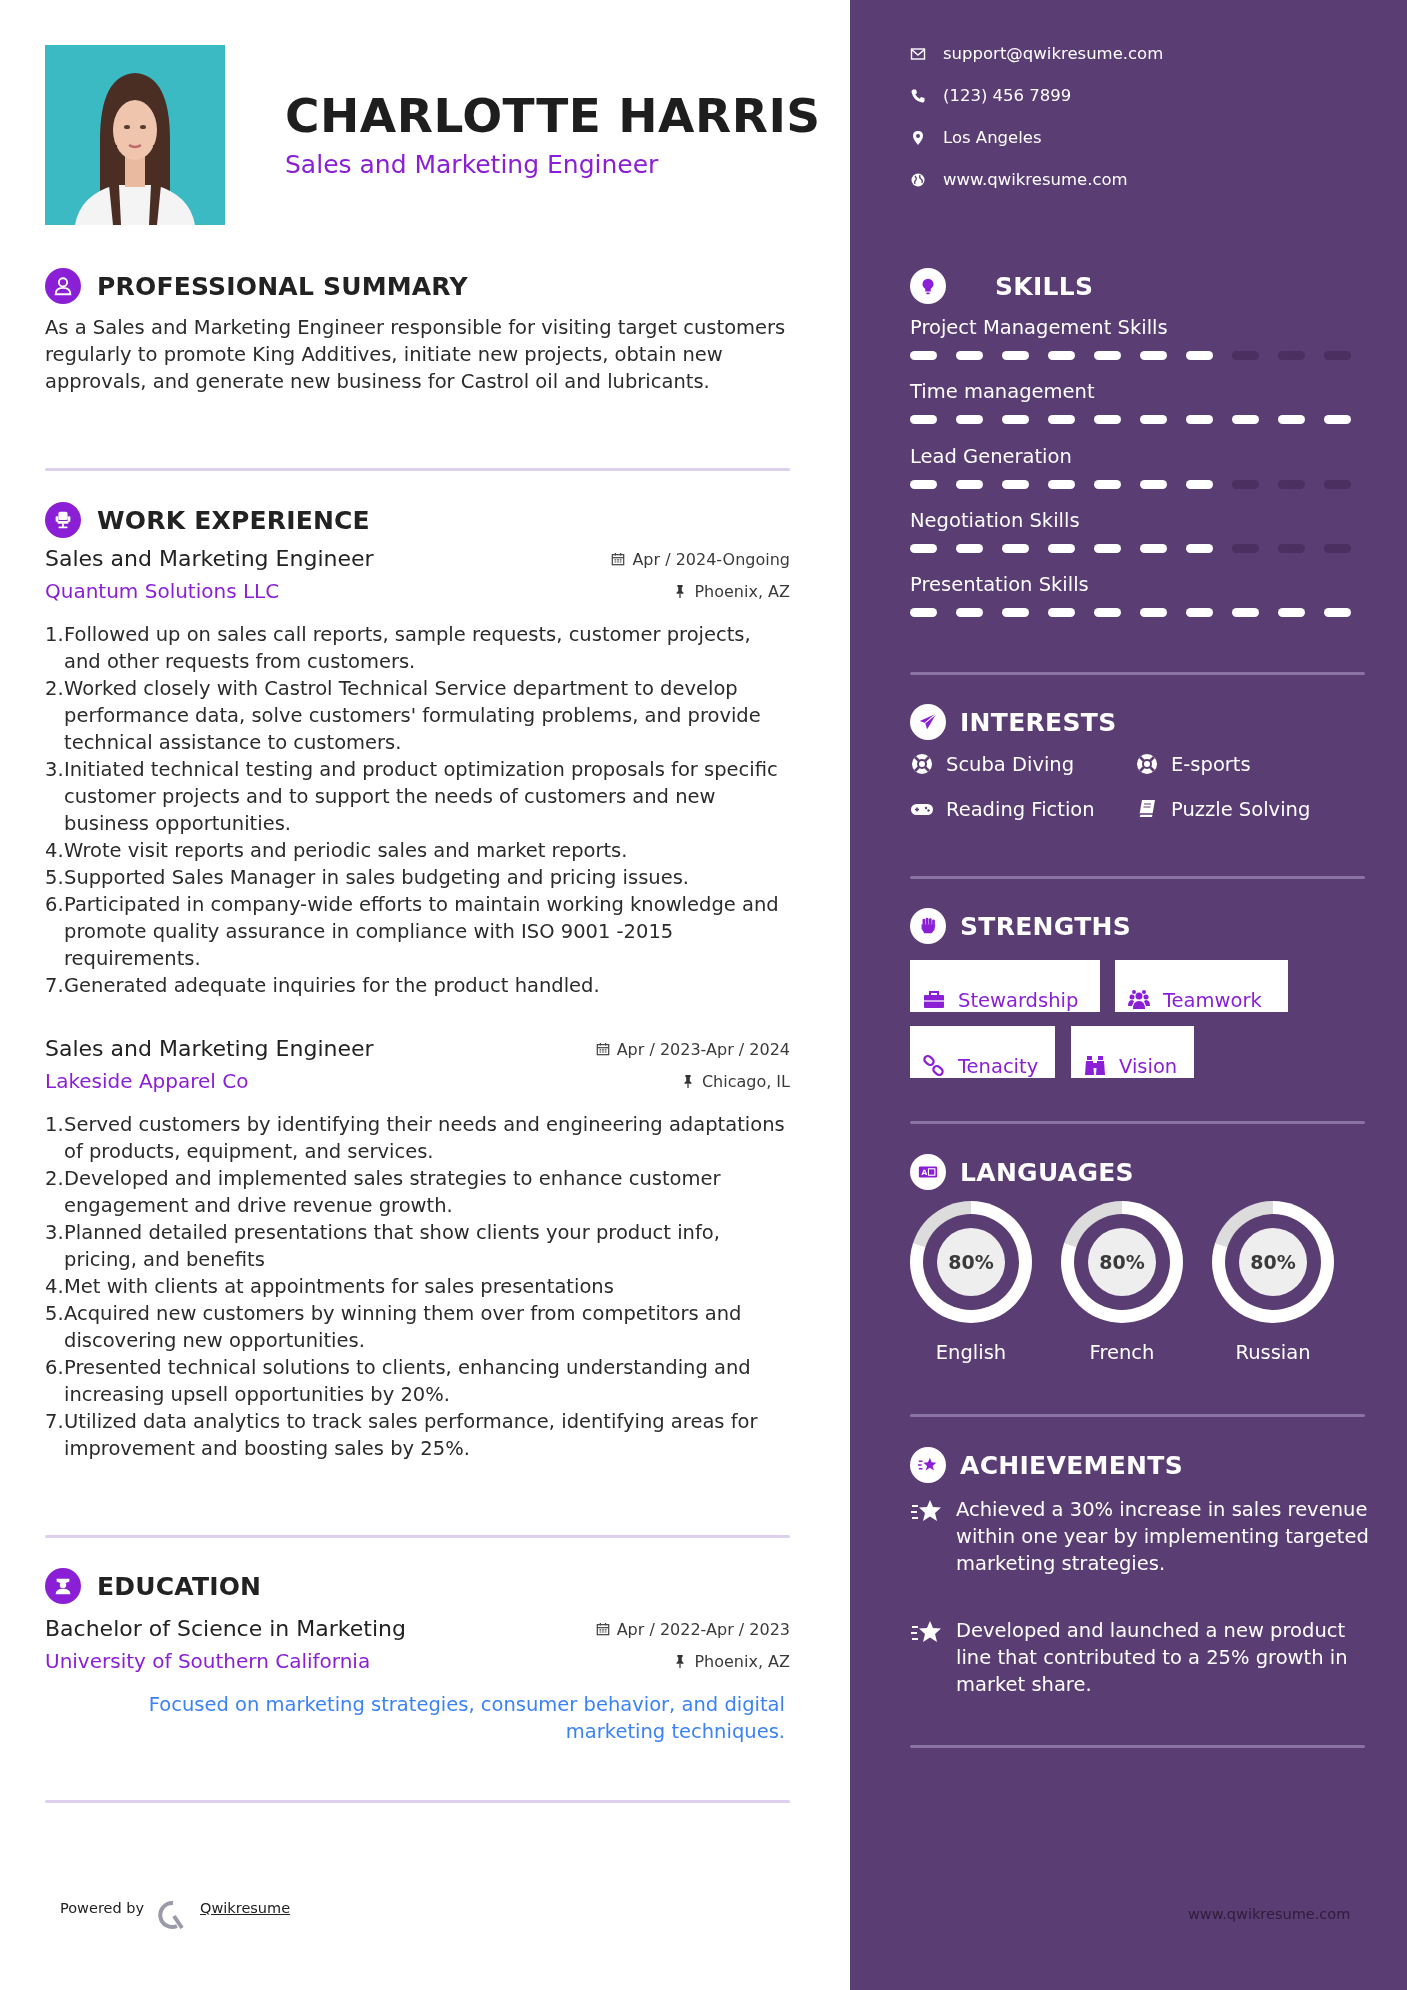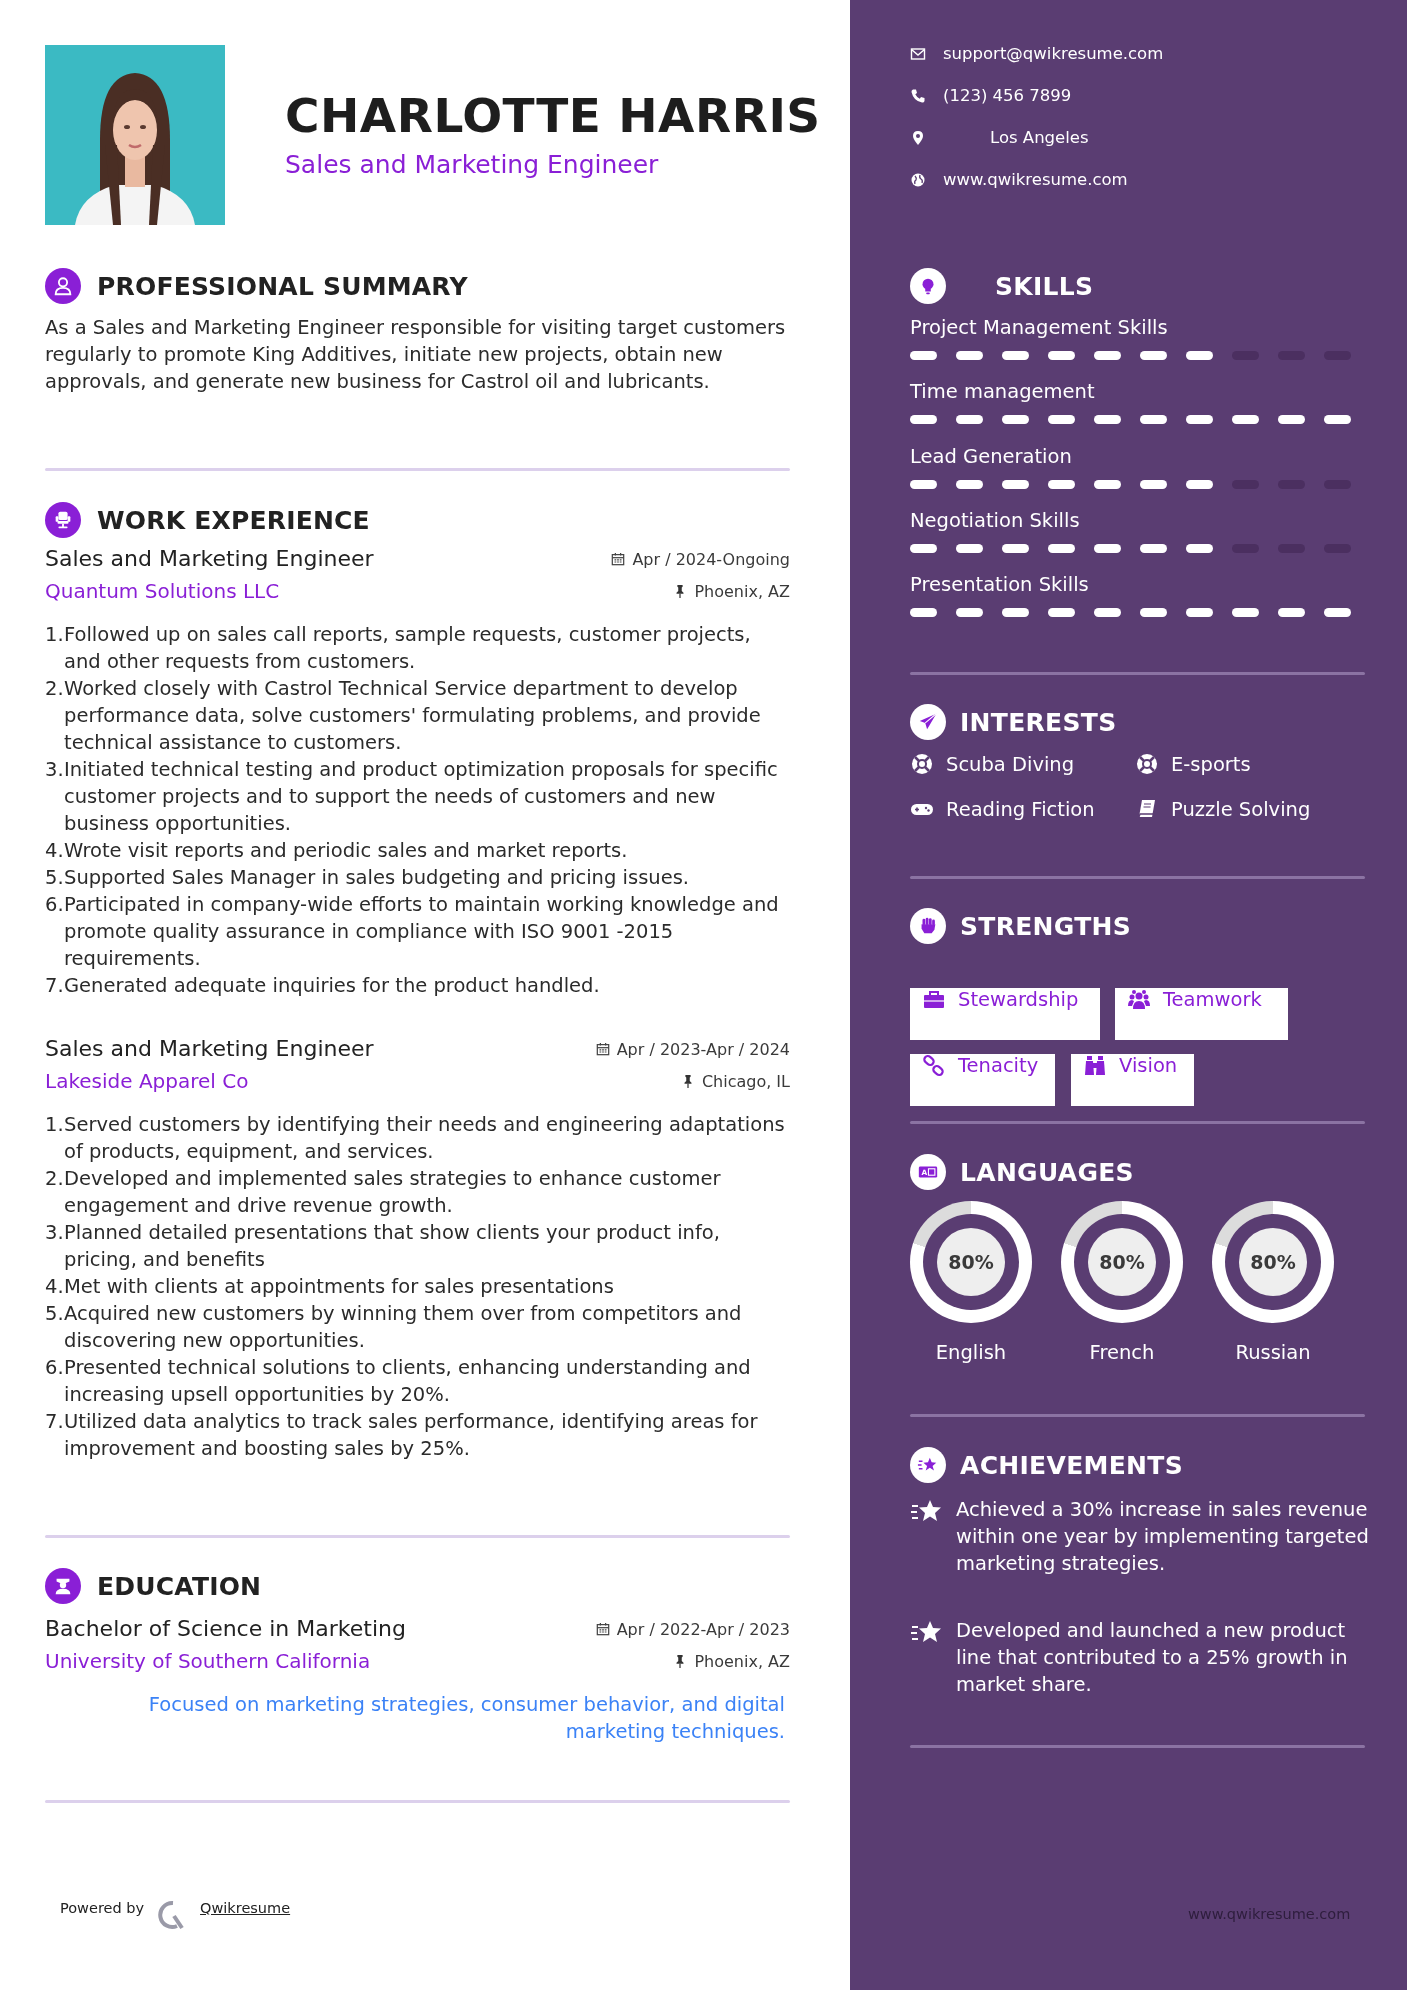--- a/index.html
+++ b/index.html
@@ -52,21 +52,21 @@
     .skill-name { font-size: 19.5px; color: #fff; }
     .dashes { display: flex; margin-top: 12px; }
     .dash { width: 28px; height: 9px; border-radius: 5px; margin-right: 19px; background: #fff; }
     .dash.off { background: #4b2f60; }
 
     .r-divider { position: absolute; left: 60px; width: 455px; height: 3px; background: #8b73a3; border-radius: 2px; }
 
     .interest { position: absolute; display: flex; align-items: center; font-size: 19.5px; color: #fff; }
     .interest svg { width: 24px; height: 24px; margin-right: 12px; }
 
-    .strength { position: absolute; height: 52px; background: #fff; display: flex; align-items: flex-start; padding: 0 12px; font-size: 19.5px; color: #8a1fd6; margin-top: 28px; }
+    .strength { position: absolute; height: 52px; background: #fff; display: flex; align-items: flex-end; padding: 0 12px; font-size: 19.5px; color: #8a1fd6; }
     .strength svg { width: 24px; height: 24px; margin-right: 12px; }
 
     .lang { position: absolute; width: 122px; text-align: center; }
     .ring { width: 122px; height: 122px; border-radius: 50%; position: relative; }
     .ring .inner-dark { position: absolute; left: 13px; top: 13px; width: 96px; height: 96px; border-radius: 50%; background: #5a3d72; }
     .ring .inner-light { position: absolute; left: 27px; top: 27px; width: 68px; height: 68px; border-radius: 50%; background: #eeeeee; display: flex; align-items: center; justify-content: center; font-weight: bold; font-size: 19px; color: #3a3a3a; }
     .lang-name { margin-top: 18px; font-size: 19.5px; color: #fff; }
 
     .achv { position: absolute; left: 60px; width: 460px; display: flex; }
     .achv svg { width: 34px; height: 30px; flex: none; margin-right: 12px; margin-top: 1px; }
@@ -255,21 +255,21 @@
         <path d="M1.5 3.5 L8 9 L14.5 3.5" fill="none" stroke="#fff" stroke-width="1.4"></path>
       </svg>
     <span>support@qwikresume.com</span>
   </div>
   <div class="contact" style="top:86px;">
     <svg viewBox="0 0 16 16">
         <path d="M3 1.5 L6 1.5 L7 5 L5.3 6.3 Q6.8 9.5 9.8 10.8 L11 9 L14.5 10 L14.5 13 Q14 14.8 12 14.5 Q3.5 13 1.5 4 Q1.3 2 3 1.5 Z" fill="#fff"></path>
       </svg>
     <span>(123) 456 7899</span>
   </div>
-  <div class="contact" style="top:128px;gap:47px;">
+  <div class="contact" style="top:128px;">
     <svg viewBox="0 0 16 16">
         <path d="M8 1 Q13 1 13 6 Q13 9 8 15 Q3 9 3 6 Q3 1 8 1 Z" fill="#fff"></path>
         <circle cx="8" cy="6" r="2" fill="#5a3d72"></circle>
       </svg>
     <span>Los Angeles</span>
   </div>
   <div class="contact" style="top:170px;">
     <svg viewBox="0 0 16 16">
         <circle cx="8" cy="8" r="6.5" fill="#fff"></circle>
         <path d="M5 4 Q7 6 6 8 Q4 9 5 12 M10 3 Q9 6 11 7 Q13 8 12 11" stroke="#5a3d72" stroke-width="1.3" fill="none"></path>

